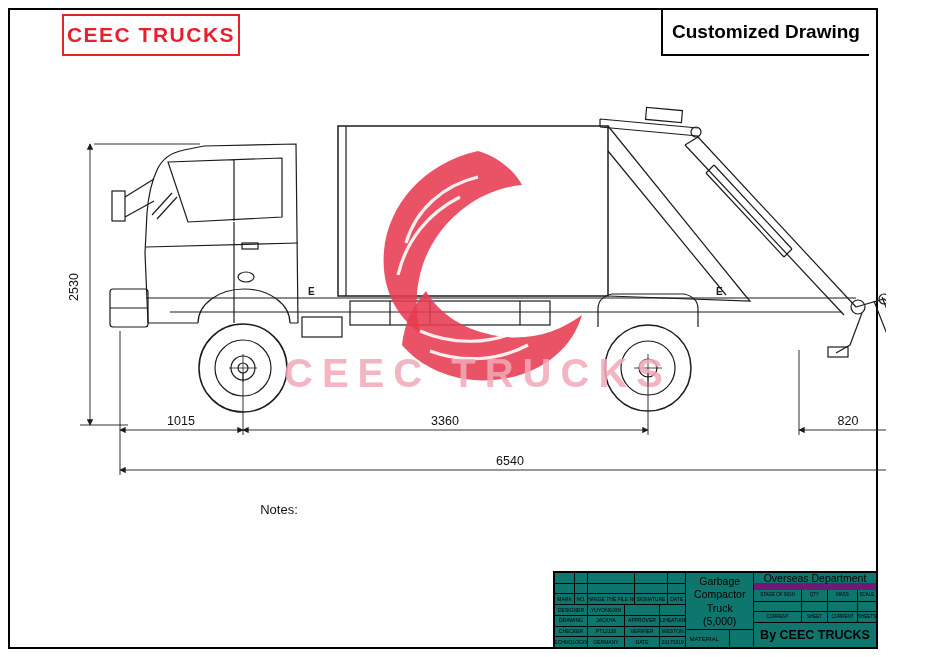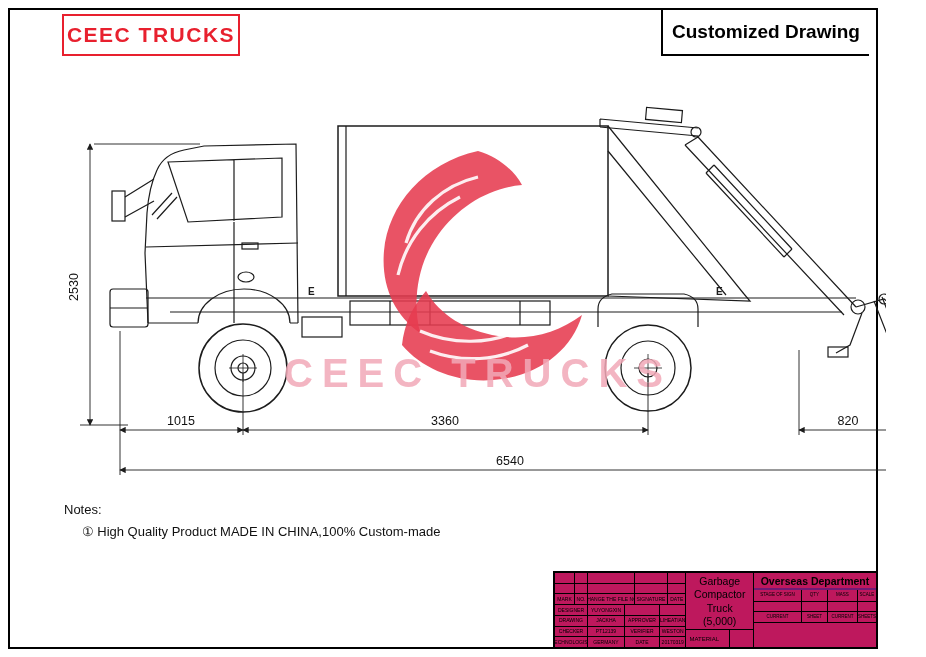--- a/index.html
+++ b/index.html
@@ -13,47 +13,47 @@
 
   .title-cell { position:absolute; top:10px; right:17px; width:208px; height:46px;
     border-left:2px solid #000; border-bottom:2px solid #000;
     display:flex; align-items:center; justify-content:center; }
   .title-cell span { font-size:19px; font-weight:bold; color:#000; }
 
   svg.drawing { position:absolute; left:50px; top:95px; width:865px; height:400px; }
   svg text { font-family:"Liberation Sans", sans-serif; }
 
   .notes { position:absolute; left:64px; top:502px; width:430px; color:#111; font-size:13px; }
-  .notes .heading { margin-bottom:5px; }
+  .notes .heading { margin-bottom:20px;text-align:center; }
   .notes .note-item { padding-left:18px; line-height:19px; white-space:nowrap; }
   .notes .note-sub { padding-left:32px; line-height:19px; white-space:nowrap; }
 
   
   .tblock { position:absolute; left:513px; top:571px; right:10px; bottom:10px;
-    border-left:2px solid #000; border-top:2px solid #000; display:flex; color:#000; background:#be185d;margin-left:40px; }
+    border-left:2px solid #000; border-top:2px solid #000; display:flex; color:#000; background:#0f766e;margin-left:40px; }
   .tb-left { width:140px; border-right:1px solid #000; display:flex; flex-direction:column; }
   .tb-row { flex:1; display:flex; border-bottom:1px solid #000; min-height:0; }
   .tb-row:last-child { border-bottom:none; }
   .tb-cell { border-right:1px solid #000; font-size:5px; line-height:1;
     display:flex; align-items:center; justify-content:center; overflow:hidden; white-space:nowrap; }
   .tb-cell:last-child { border-right:none; }
   .c-mark{width:20px}.c-no{width:13px}.c-chg{width:47px}.c-sig{width:33px}.c-date{flex:1}
   .c-l1{width:33px}.c-v1{width:37px}.c-l2{width:35px}.c-v2{flex:1}
 
   .tb-mid { width:118px; border-right:1px solid #000; display:flex; flex-direction:column; }
   .tb-product { flex:1; display:flex; flex-direction:column; align-items:center; justify-content:center; }
   .tb-product .pname { font-size:10.5px; text-align:center; line-height:1.3; }
   .tb-product .pmodel { font-size:10.5px; }
   .tb-material { height:18px; border-top:1px solid #000; display:flex; align-items:center; }
   .tb-material .mlabel { width:44px; height:100%; border-right:1px solid #000;
     font-size:6px; display:flex; align-items:center; padding-left:3px; }
 
   .tb-right { flex:1; display:flex; flex-direction:column; }
-  .tb-dept { height:17px; border-bottom:2px solid #701a75; display:flex; align-items:center; justify-content:center;
-    font-size:10.5px;font-weight:bold; }
+  .tb-dept { height:17px; border-bottom:7px solid #701a75; display:flex; align-items:center; justify-content:center;
+    font-size:10.5px; }
   .sgrid { display:flex; border-bottom:1px solid #000; }
   .sgrid .sc { border-right:1px solid #000; font-size:4.5px; line-height:1;
     display:flex; align-items:center; justify-content:center; overflow:hidden; white-space:nowrap; }
   .sgrid .sc:last-child { border-right:none; }
   .sg-h { height:12px; } .sg-e { height:10px; } .sg-v { height:11px; }
   .r1{width:48px}.r2{width:26px}.r3{width:30px}.r4{flex:1}
   .tb-by { flex:1; display:flex; align-items:center; justify-content:center; font-size:12.5px; font-weight:bold; }
 </style>
 </head>
 <body>
@@ -167,21 +167,20 @@
       <text transform="translate(28 192) rotate(-90)" text-anchor="middle">2530</text>
       <text x="131" y="330" text-anchor="middle">1015</text>
       <text x="395" y="330" text-anchor="middle">3360</text>
       <text x="798" y="330" text-anchor="middle">820</text>
       <text x="460" y="370" text-anchor="middle">6540</text>
     </g>
   </svg>
 
   <div class="notes">
     <div class="heading">Notes:</div>
-    <div class="note-item">① High Quality Product MADE IN CHINA,100% Custom-made</div>
   </div>
 
   <div class="tblock">
     <div class="tb-left">
       <div class="tb-row">
         <div class="tb-cell c-mark"></div>
         <div class="tb-cell c-no"></div>
         <div class="tb-cell c-chg"></div>
         <div class="tb-cell c-sig"></div>
         <div class="tb-cell c-date"></div>
@@ -249,15 +248,16 @@
         <div class="sc r2"></div>
         <div class="sc r3"></div>
         <div class="sc r4"></div>
       </div>
       <div class="sgrid sg-v">
         <div class="sc r1">CURRENT</div>
         <div class="sc r2">SHEET</div>
         <div class="sc r3">CURRENT</div>
         <div class="sc r4">SHEETS</div>
       </div>
+      <div class="tb-by">By CEEC TRUCKS</div>
     </div>
   </div>
 </div>
 
 </body></html>

